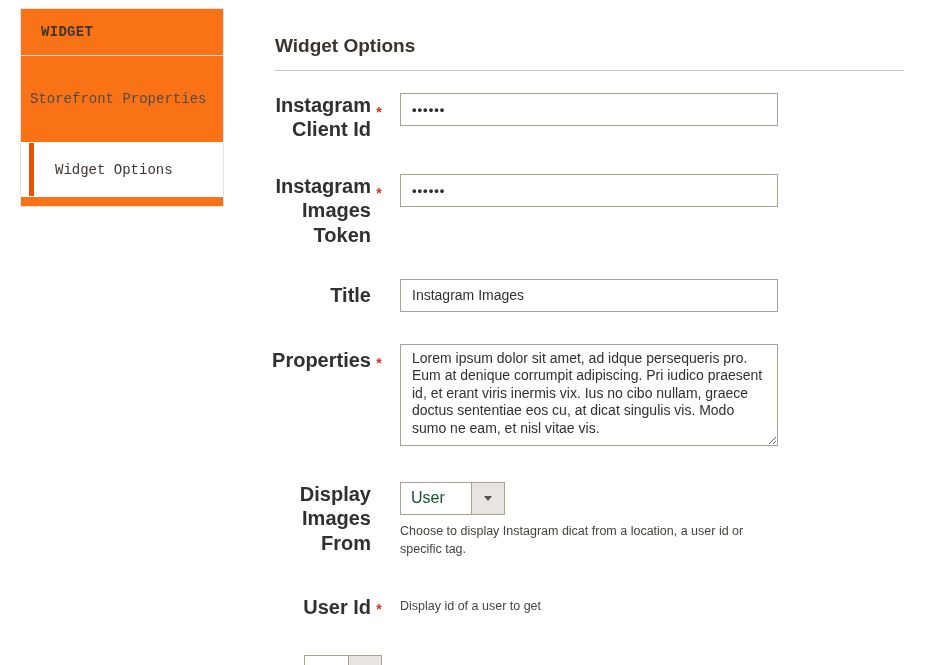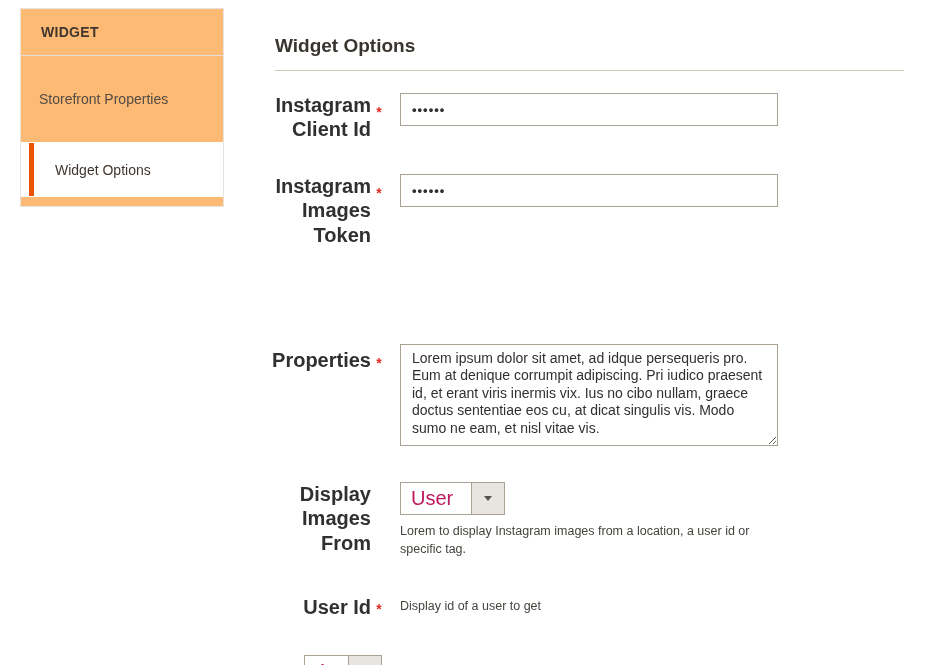--- a/index.html
+++ b/index.html
@@ -9,40 +9,41 @@
     font-family: "Liberation Sans", sans-serif;
     position: relative;
     overflow: hidden;
     color: #303030;
   }
 
   
   .sidebar {
     position: absolute; left: 20px; top: 8px;
     width: 204px; height: 199px;
-    background: #fdba74;
+    background: #f97316;
     border: 1px solid #e7e4df;
     box-sizing: border-box;
+    font-family: Liberation Mono, monospace;
   }
   .sidebar-header {
     height: 46px;
     border-bottom: 1px solid #e2dfda;
     display: flex; align-items: center;
     padding-left: 20px;
     font-size: 14px; font-weight: bold;
     letter-spacing: 0.3px;
     color: #41362f;
   }
   .nav-item {
     display: flex; align-items: center;
     font-size: 14px;
     color: #514b45;
     cursor: pointer;
   }
-  .nav-item.plain { height: 86px; padding-left: 18px; }
+  .nav-item.plain { height: 86px; padding-left: 9px; }
   .nav-item.active {
     height: 55px;
     background: #ffffff;
     padding-left: 34px;
     color: #41362f;
     position: relative;
   }
   .active-bar {
     position: absolute; left: 8px; top: 1px;
     width: 5px; height: 53px;
@@ -114,21 +115,21 @@
     border: 1px solid #a9a294;
     background: #fff;
     cursor: pointer;
   }
   .select-user { width: 105px; }
   .select-rows { width: 78px; }
   .select-value {
     flex: 1;
     display: flex; align-items: center;
     padding-left: 10px;
-    font-size: 20px; color: #be185d;
+    font-size: 16px; color: #14532d;
     overflow: hidden; white-space: nowrap;
   }
   .select-arrow {
     width: 32px; flex: none;
     border-left: 1px solid #a9a294;
     background: #e8e5e0;
     display: flex; align-items: center; justify-content: center;
   }
   .triangle {
     width: 0; height: 0;
@@ -177,21 +178,27 @@
     <div class="field-label">
       <span>Instagram Images Token</span>
     </div>
     <div class="req">*</div>
     <div class="field-control">
       <input type="text" class="text-input masked" value="••••••" style="">
     </div>
   </div>
 
   <div class="field-row">
+    <div class="field-label">
+      <span>Title</span>
+    </div>
     <div class="req"></div>
+    <div class="field-control">
+      <input type="text" class="text-input" value="Instagram Images" style="">
+    </div>
   </div>
 
   <div class="field-row">
     <div class="field-label">
       <span>Properties</span>
     </div>
     <div class="req">*</div>
     <div class="field-control">
       <textarea class="text-area" style="">Lorem ipsum dolor sit amet, ad idque persequeris pro. Eum at denique corrumpit adipiscing. Pri iudico praesent id, et erant viris inermis vix. Ius no cibo nullam, graece doctus sententiae eos cu, at dicat singulis vis. Modo sumo ne eam, et nisl vitae vis.</textarea>
     </div>
@@ -202,21 +209,21 @@
       <span>Display Images From</span>
     </div>
     <div class="req"></div>
     <div class="field-control">
       <div class="select select-user">
         <span class="select-value">User</span>
         <span class="select-arrow">
           <span class="triangle"></span>
         </span>
       </div>
-      <p class="note">Lorem to display Instagram images from a location, a user id or specific tag.</p>
+      <p class="note">Choose to display Instagram dicat from a location, a user id or specific tag.</p>
     </div>
   </div>
 
   <div class="field-row">
     <div class="field-label">
       <span>User Id</span>
     </div>
     <div class="req">*</div>
     <div class="field-control">
       <p class="note">Display id of a user to get</p>

